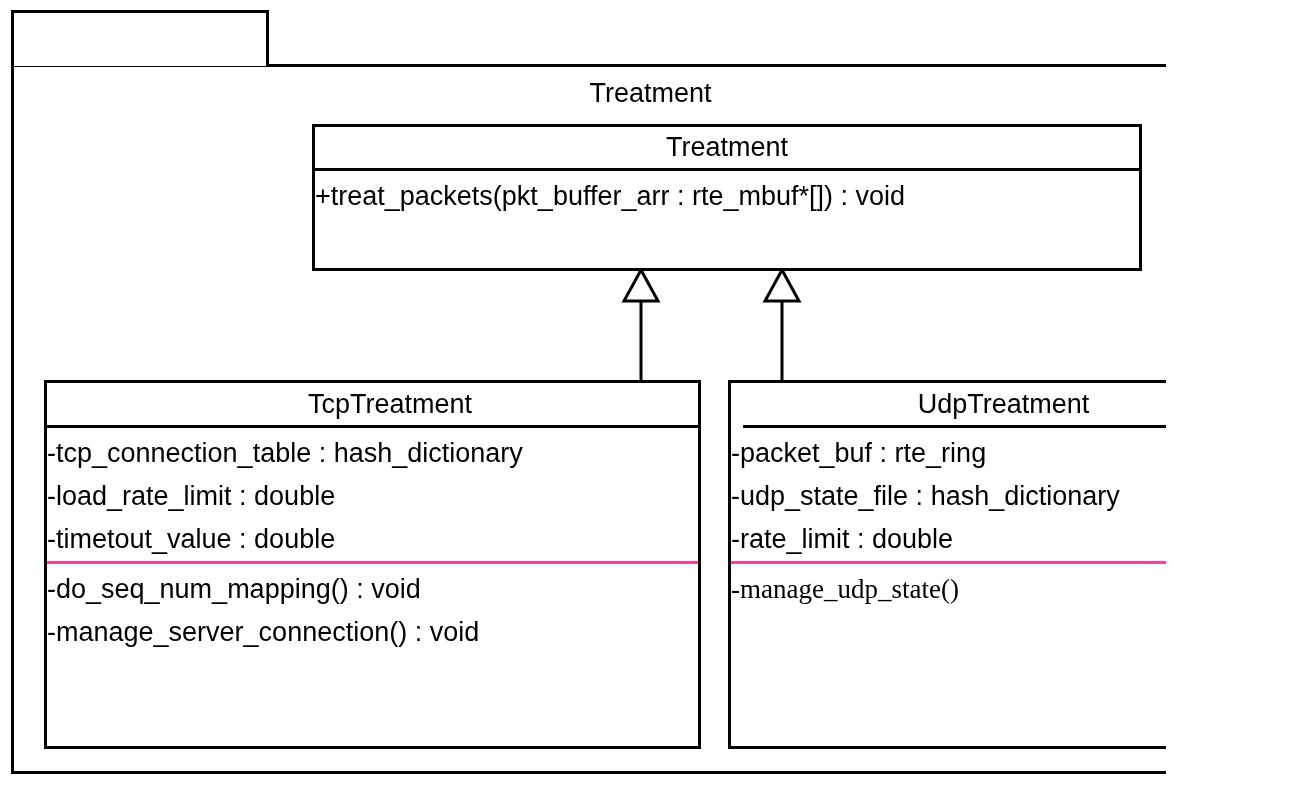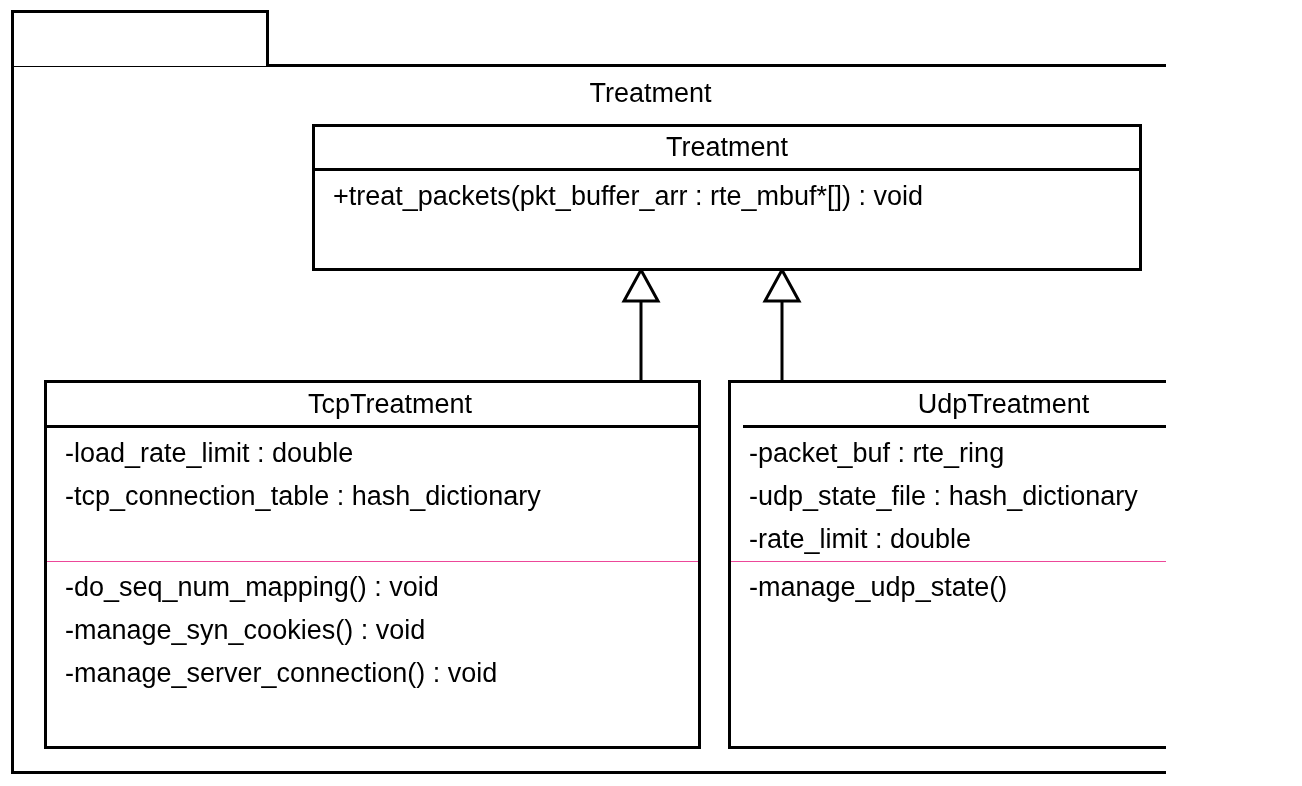--- a/index.html
+++ b/index.html
@@ -69,24 +69,24 @@
     line-height: 1;
     white-space: nowrap;
     box-sizing: border-box;
     border-bottom: 3px solid #000;
     display: flex;
     align-items: center;
     justify-content: center;
   }
   .uml-compartment {
     box-sizing: border-box;
-    padding: 4px 0 0 18px;
+    padding: 4px 0 0 0;
   }
   .uml-compartment.sep {
-    border-top: 1px solid #ec4899;
+    border-top: 3px solid #ec4899;
   }
   .uml-row {
     font-size: 27px;
     line-height: 43px;
     white-space: nowrap;
     height: 43px;
   }
 
   
   #class-treatment {
@@ -109,21 +109,21 @@
   #class-tcp .ops { height: 188px; }
 
   #class-udp {
     left: 728px;
     top: 380px;
     width: 539px;
     height: 369px;
   }
   #class-udp .uml-name { height: 45px; margin-left: 12px; }
   #class-udp .attrs { height: 133px; border-radius: 12px; }
-  #class-udp .ops { height: 188px; }
+  #class-udp .ops { height: 188px; font-family: Liberation Serif, serif; }
 
   
   .inherit {
     position: absolute;
     z-index: 6;
   }
   .inherit svg { display: block; }
 </style>
 </head>
 <body>
@@ -152,26 +152,26 @@
   <div class="inherit" style="left:759px; top:268px;">
     <svg width="46" height="116" viewBox="0 0 46 116">
       <polygon points="23,2 40,33 6,33" fill="#ffffff" stroke="#000000" stroke-width="3" stroke-linejoin="miter"></polygon>
       <line x1="23" y1="33" x2="23" y2="114" stroke="#000000" stroke-width="3"></line>
     </svg>
   </div>
 
   <div class="uml-class" id="class-tcp">
     <div class="uml-name">TcpTreatment</div>
     <div class="uml-compartment attrs">
+      <div class="uml-row">-tcp_connection_table : hash_dictionary</div>
       <div class="uml-row">-load_rate_limit : double</div>
-      <div class="uml-row">-tcp_connection_table : hash_dictionary</div>
+      <div class="uml-row">-timetout_value : double</div>
     </div>
     <div class="uml-compartment ops sep">
       <div class="uml-row">-do_seq_num_mapping() : void</div>
-      <div class="uml-row">-manage_syn_cookies() : void</div>
       <div class="uml-row">-manage_server_connection() : void</div>
     </div>
   </div>
 
   <div class="uml-class" id="class-udp">
     <div class="uml-name">UdpTreatment</div>
     <div class="uml-compartment attrs">
       <div class="uml-row">-packet_buf : rte_ring</div>
       <div class="uml-row">-udp_state_file : hash_dictionary</div>
       <div class="uml-row">-rate_limit : double</div>

